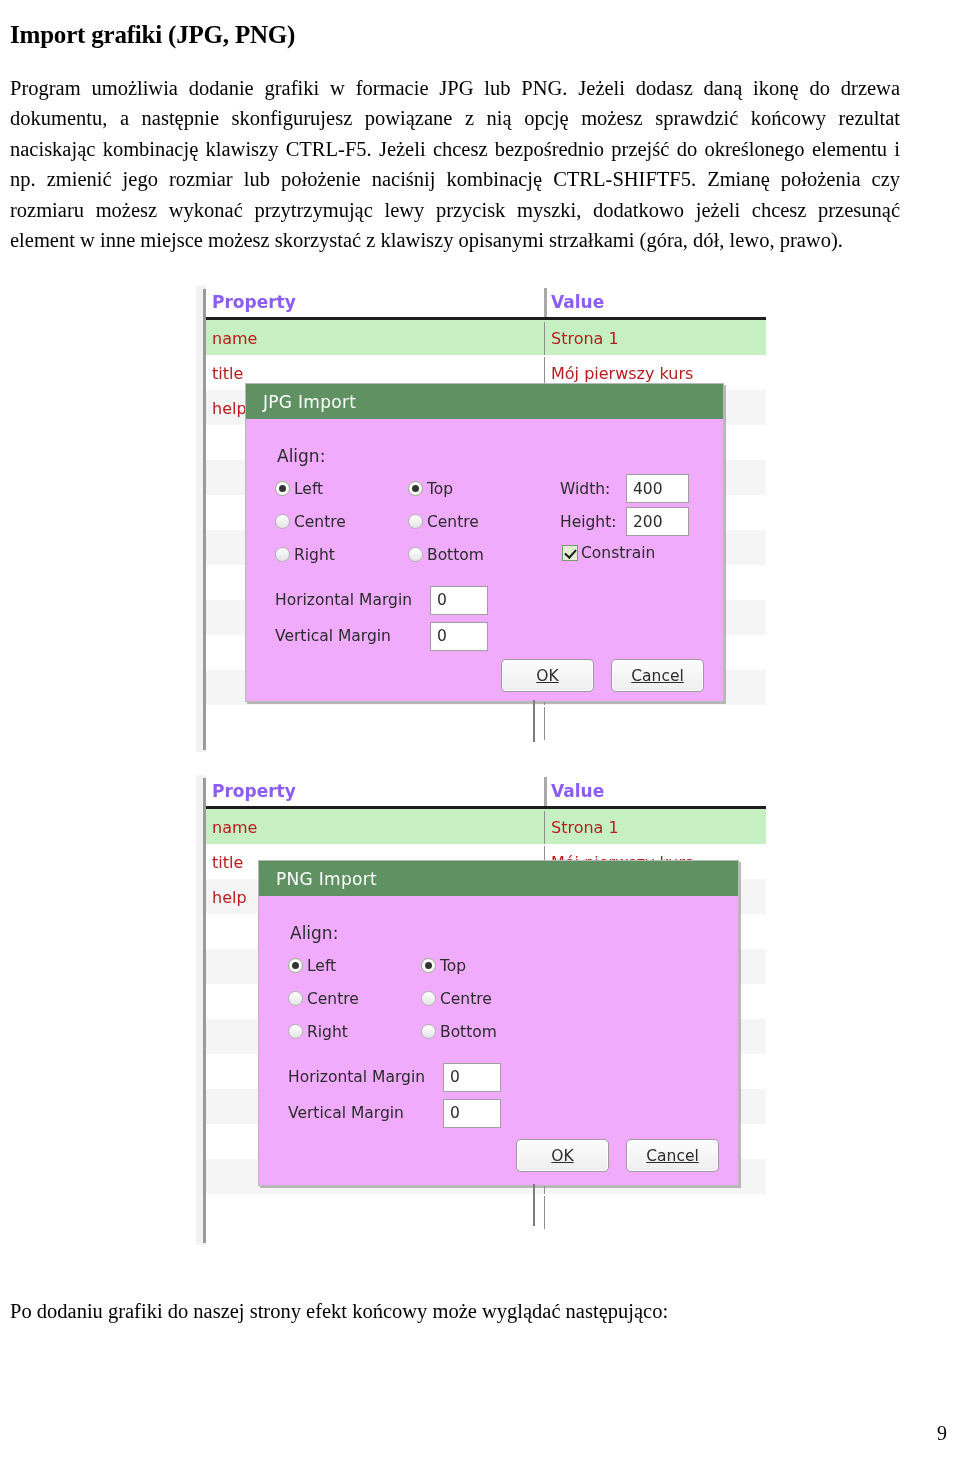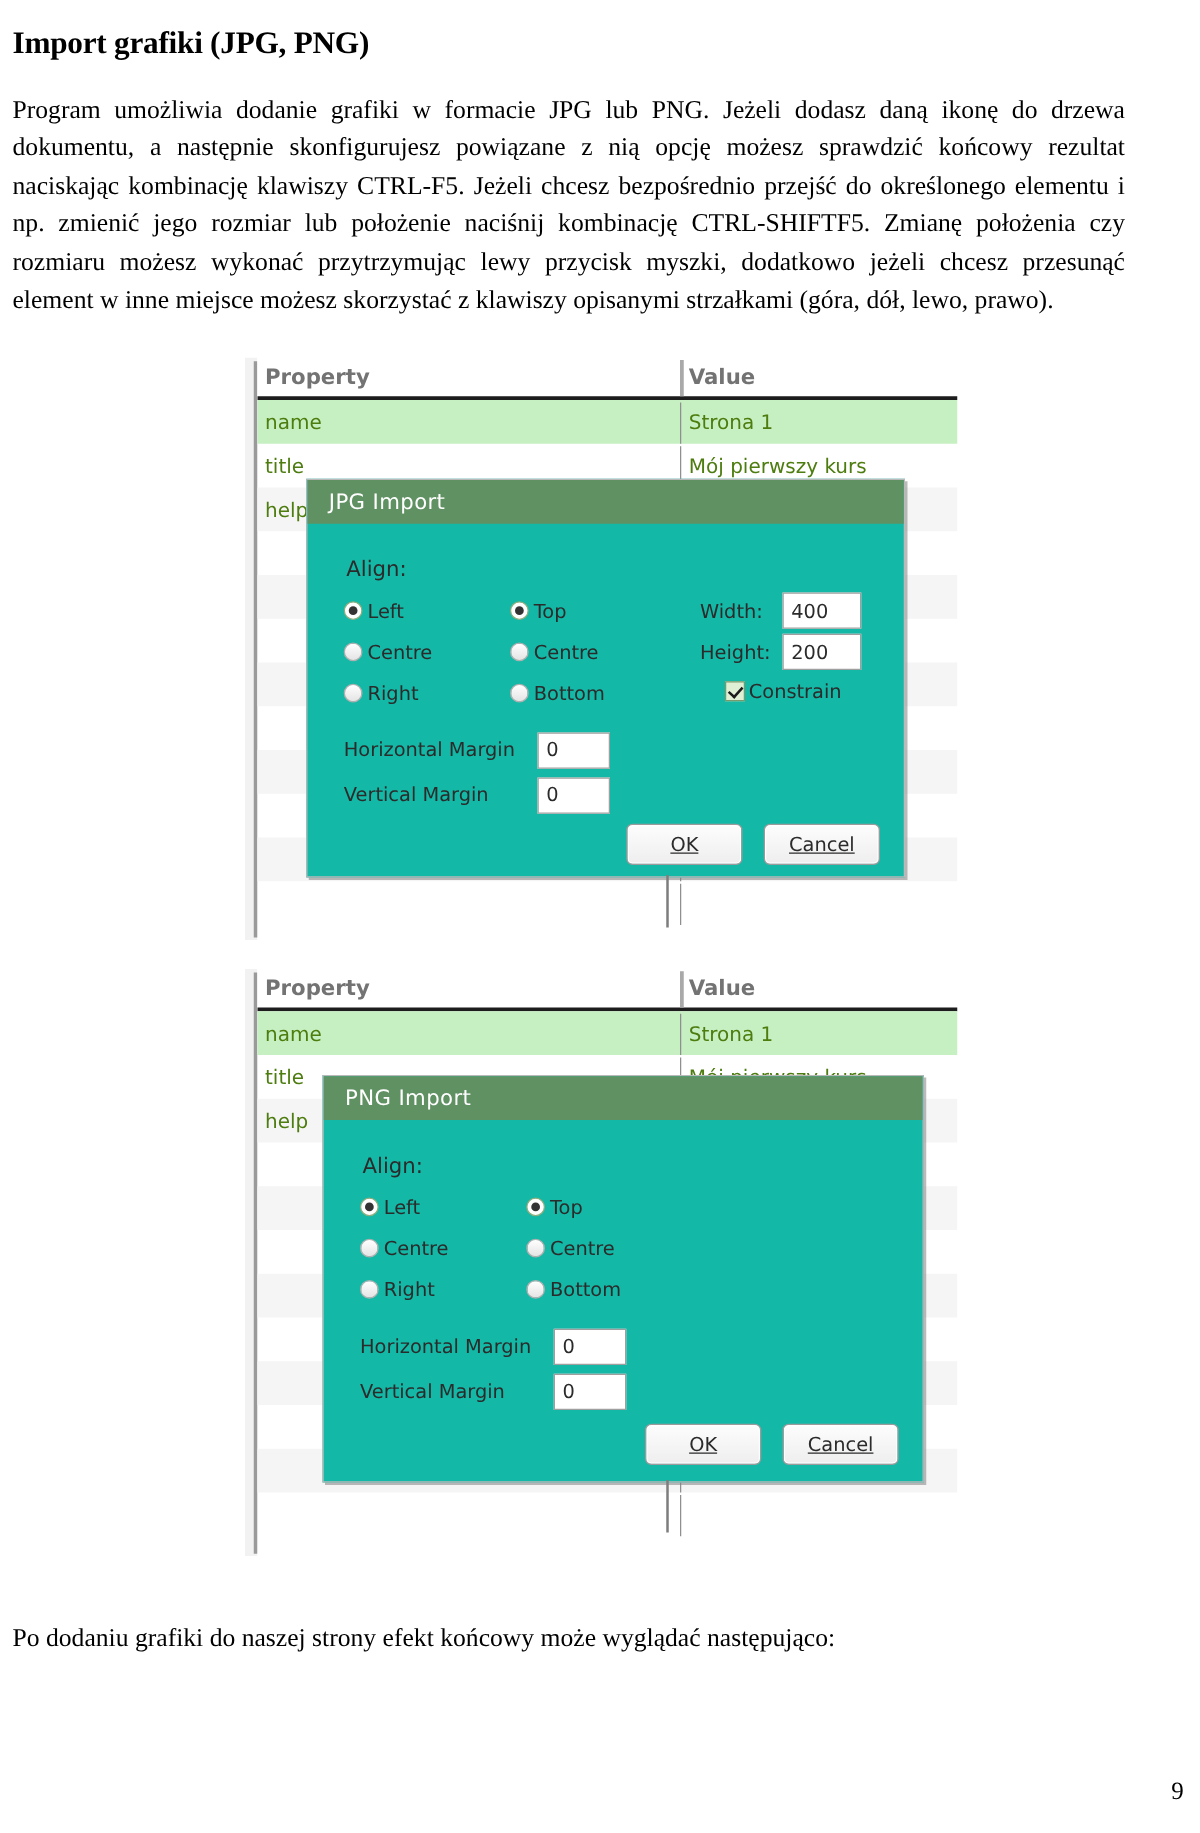--- a/index.html
+++ b/index.html
@@ -96,32 +96,32 @@
   }
   .prop-row.header {
     height: 34px;
     background: #ffffff;
     border-bottom: 3px solid #1d1d1d;
   }
   .prop-row.header .cell {
     font-family: "DejaVu Sans", sans-serif;
     font-weight: bold;
     font-size: 17px;
-    color: #737373;
+    color: #8b5cf6;
   }
   .prop-row.selected { background: #c6f0c2; }
   .prop-row.stripe   { background: #f5f5f5; }
 
   .cell {
     position: absolute;
     top: 50%;
     transform: translateY(-50%);
     font-family: "DejaVu Sans", sans-serif;
     font-size: 16px;
-    color: #4d7c0f;
+    color: #b91c1c;
     white-space: nowrap;
   }
   .cell.c1 { left: 6px; }
   .cell.c2 { left: 345px; }
 
   
   .col-split {
     position: absolute;
     left: 338px;
     top: 2px;
@@ -130,21 +130,21 @@
     background: #a9a9a9;
   }
   .col-split.thin {
     width: 1px;
     background: #8f8f8f;
   }
 
   
   .dialog {
     position: absolute;
-    background: #14b8a6;
+    background: #f0abfc;
     border: 1px solid #b9b9b9;
     box-shadow: 2px 2px 0 rgba(130,130,130,0.55);
     z-index: 5;
   }
   #dlg-jpg { left: 49px; top: 97px; width: 477px; height: 317px; }
   #dlg-png { left: 62px; top: 85px; width: 479px; height: 324px; }
 
   .dlg-title {
     height: 35px;
     background: #5f9162;
@@ -225,21 +225,21 @@
     align-items: center;
     padding-left: 6px;
   }
   .tbox.size { width: 63px; height: 29px; }
   .tbox.margin { width: 58px; height: 29px; }
 
   .constrain-row {
     display: flex;
     align-items: center;
     height: 30px;
-    margin-left: 20px;
+    margin-left: 2px;
   }
   .checkbox {
     width: 16px;
     height: 16px;
     border: 1px solid #7a9a6d;
     background: #dff0d4;
     box-sizing: border-box;
     position: relative;
     margin-right: 3px;
     flex: 0 0 auto;

